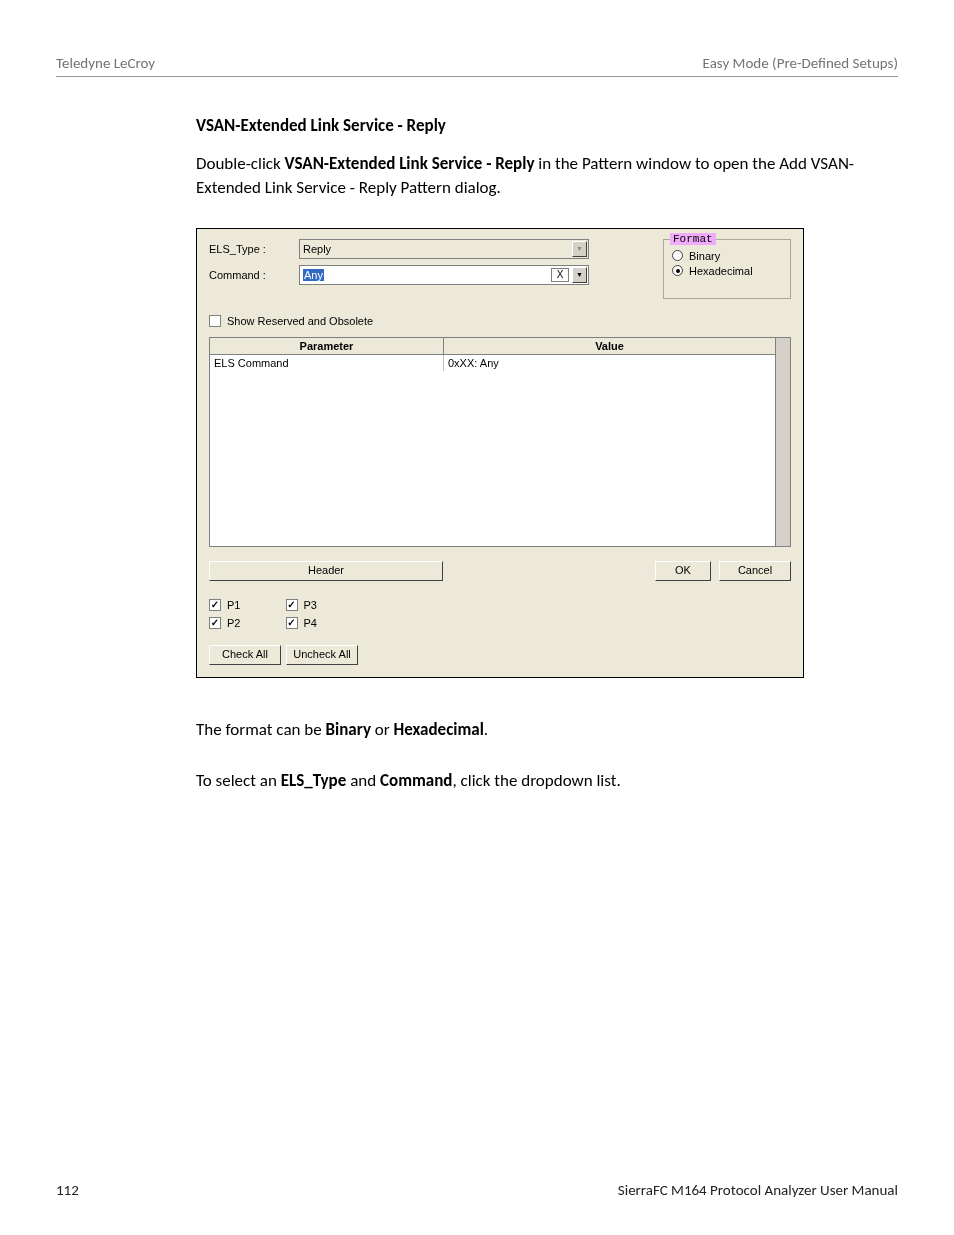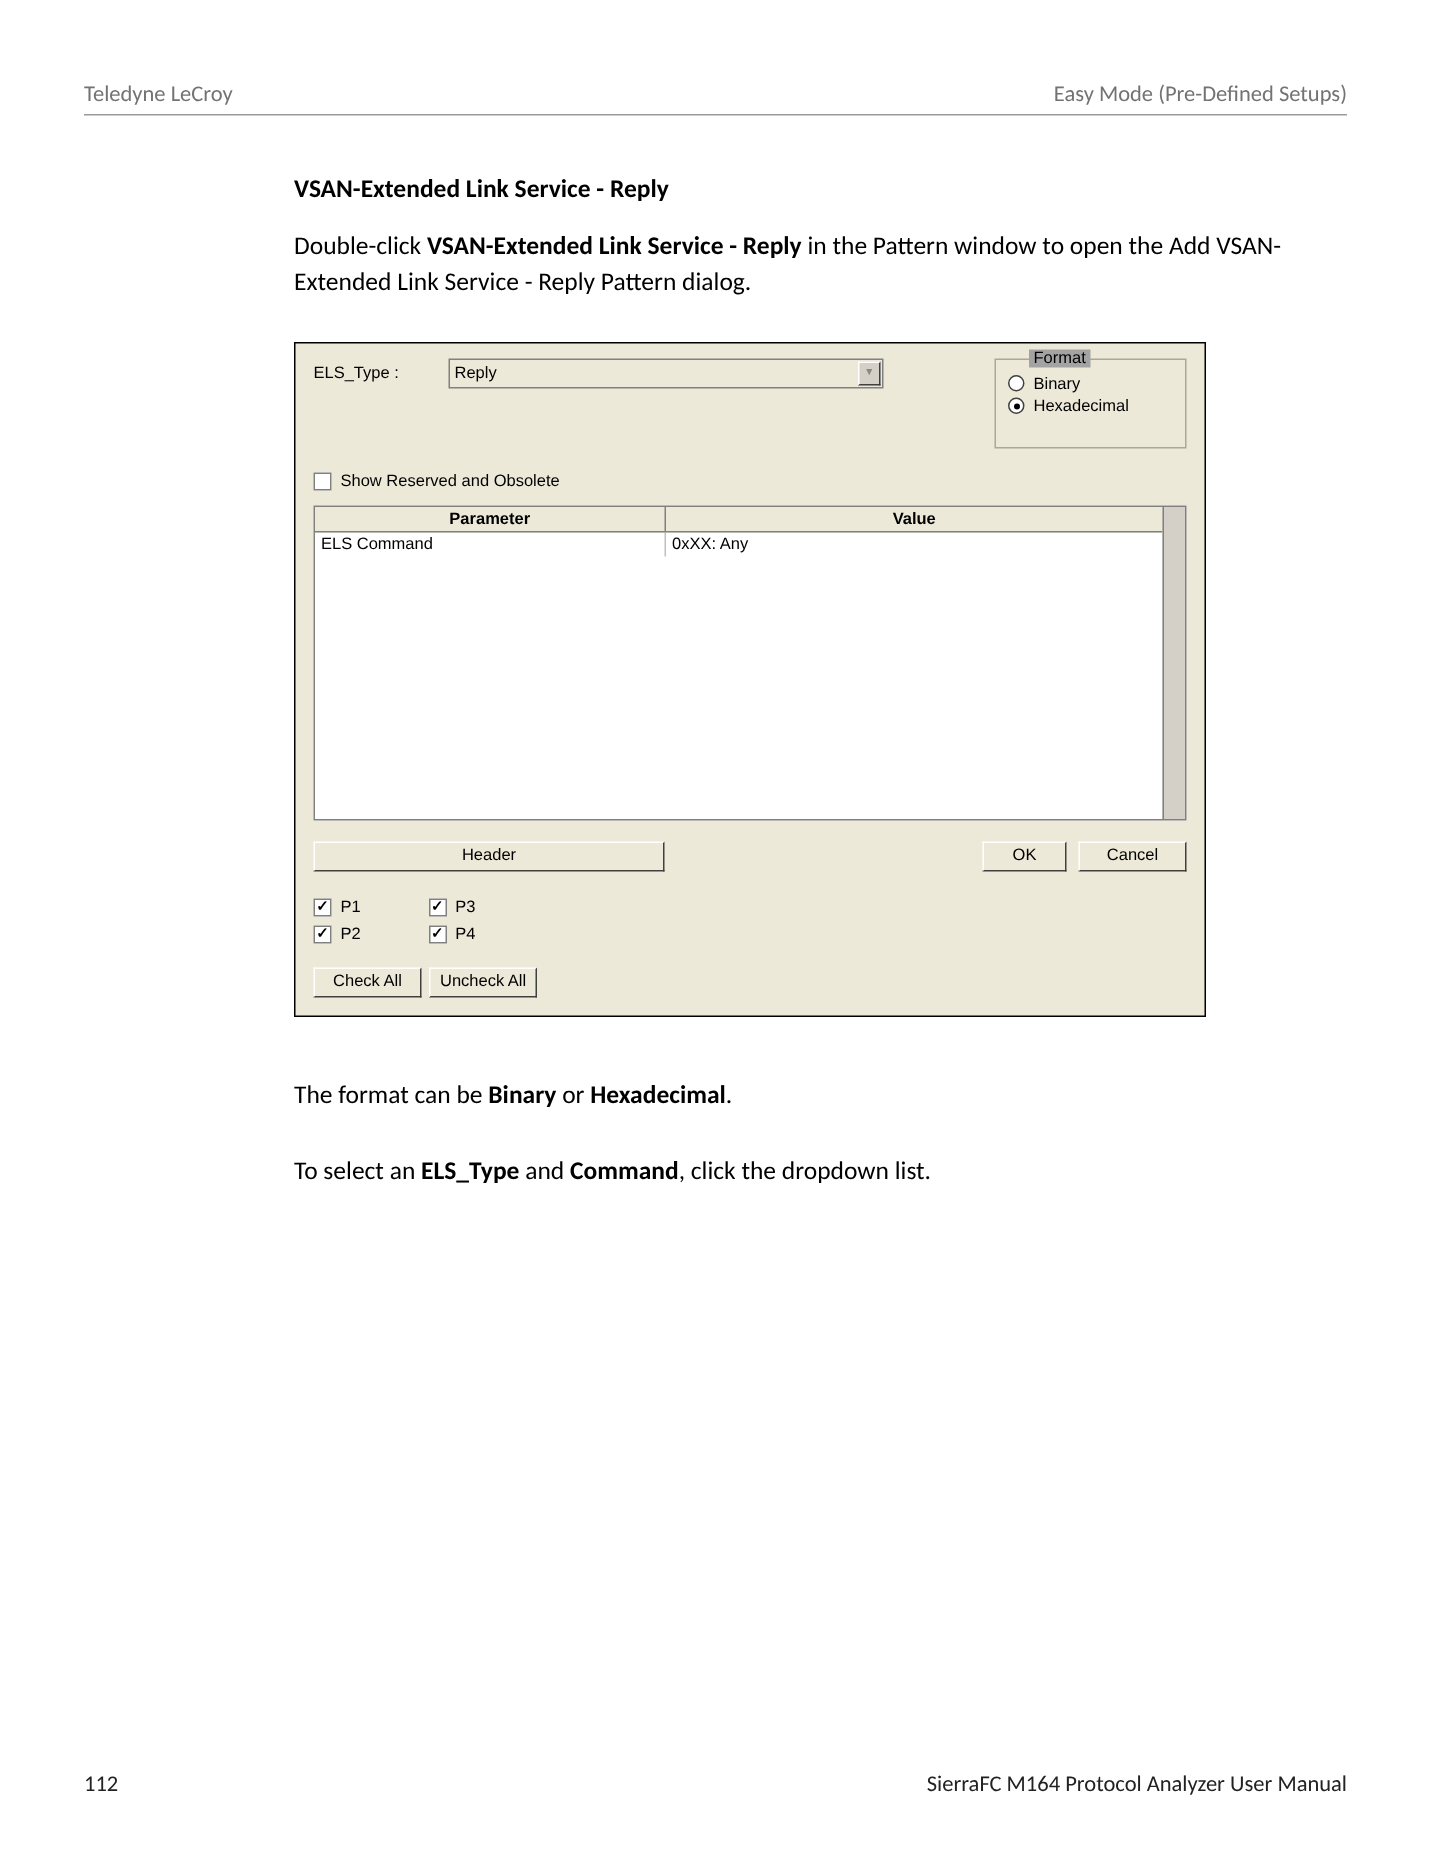--- a/index.html
+++ b/index.html
@@ -90,22 +90,22 @@
     border: 1px solid #fff; border-right-color: #404040; border-bottom-color: #404040;
     margin: 1px;
     font-size: 7px; text-align: center; line-height: 14px; color: #000;
   }
   .combo.disabled .arrow-btn { color: #888; }
   .fieldset {
     border: 1px solid #aca899; position: relative;
     padding: 10px 8px 6px 8px; margin-left: 60px; width: 128px; height: 60px;
   }
   .fieldset .legend {
-    position: absolute; top: -7px; left: 22px;
-    background: #a3a3a3; padding: 0 3px; font-size: 11px;
+    position: absolute; top: -7px; left: 6px;
+    background: #f0abfc; padding: 0 3px; font-size: 11px; font-family: Liberation Mono, monospace;
   }
   .radio-row { display: flex; align-items: center; margin-bottom: 3px; font-size: 11px; }
   .radio {
     width: 11px; height: 11px; border: 1px solid #404040; border-radius: 50%;
     background: #fff; margin-right: 6px; position: relative;
   }
   .radio.checked::after {
     content: ""; position: absolute; left: 2.5px; top: 2.5px;
     width: 4px; height: 4px; background: #000; border-radius: 50%;
   }
@@ -192,20 +192,28 @@
       <div class="dlg-body">
         <div class="top-row">
           <div class="left-fields">
             <div class="field-row">
               <span class="field-label">ELS_Type :</span>
               <div class="combo disabled">
                 <span class="combo-text">Reply</span>
                 <div class="arrow-btn">▼</div>
               </div>
             </div>
+            <div class="field-row">
+              <span class="field-label">Command :</span>
+              <div class="combo">
+                <span class="combo-text"><span class="sel">Any</span></span>
+                <div class="x-clear">X</div>
+                <div class="arrow-btn">▼</div>
+              </div>
+            </div>
           </div>
           <div class="fieldset">
             <span class="legend">Format</span>
             <div class="radio-row">
               <span class="radio"></span>
               <span>Binary</span>
             </div>
             <div class="radio-row">
               <span class="radio checked"></span>
               <span>Hexadecimal</span>

